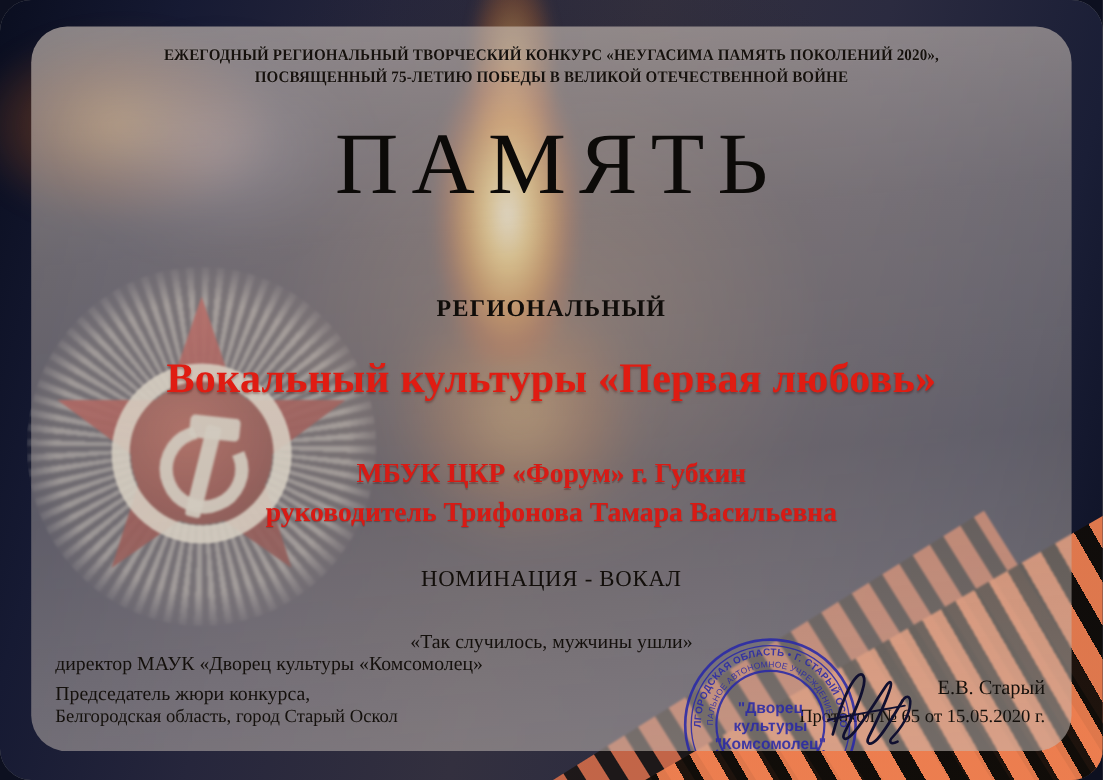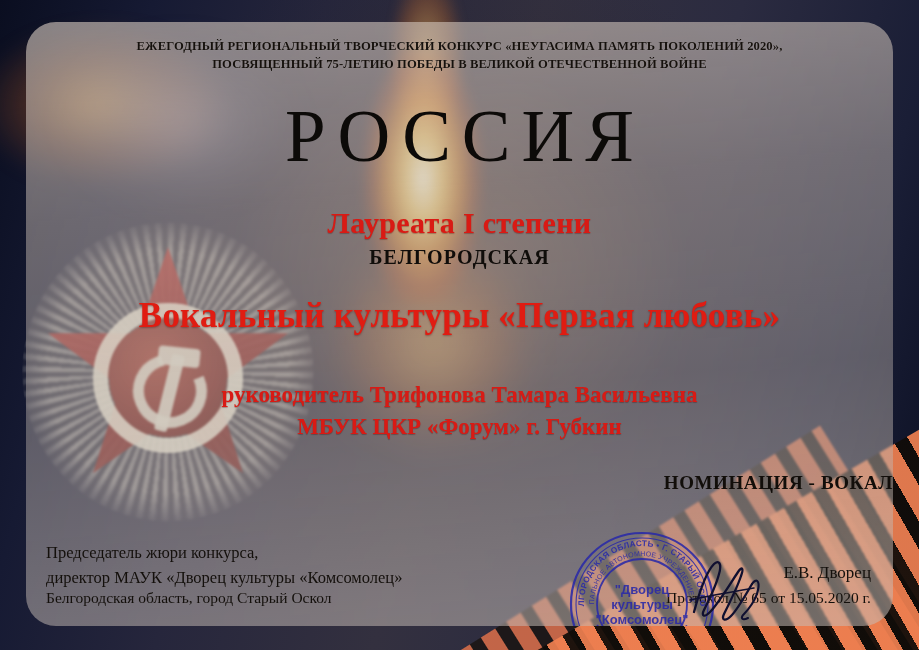--- a/index.html
+++ b/index.html
@@ -8,20 +8,21 @@
     font-family:"Liberation Serif", serif;
     background:#0d1020;
   }
 
   
   #certificate {
     position:relative;
     width:919px; height:650px;
     overflow:hidden;
     background:#737373;
+    border-radius:26px;
   }
   .bg-layer { position:absolute; inset:0; }
 
   
   .bg-night {
     background:
       radial-gradient(ellipse 55% 70% at 50% 42%, rgba(120,90,70,.55) 0%, rgba(40,35,45,.25) 45%, rgba(10,12,28,0) 72%),
       linear-gradient(105deg, #0a0e20 0%, #161a33 14%, #26263c 30%, #33303f 50%, #2b2b40 68%, #1a1e36 86%, #0b0f22 100%);
   }
   
@@ -206,22 +207,22 @@
     position:absolute; left:0; right:0; top:357px;
     text-align:center;
     font-size:23px; font-weight:bold;
     color:#d91a14;
     line-height:1.38;
     text-shadow:0 1px 1px rgba(60,0,0,.3);
   }
 
   .nomination {
     position:absolute; left:0; right:0; top:450px;
-    text-align:right;
-    font-size:19px; font-weight:bold;
+    text-align:center;
+    font-size:19px; font-weight:normal;
     color:#120e0a;
     letter-spacing:.6px;
   }
   .agecat {
     position:absolute; left:0; right:0; top:472px;
     text-align:center;
     font-size:25px; font-weight:bold;
     color:#d91a14;
     text-shadow:0 1px 1px rgba(60,0,0,.3);
   }
@@ -301,39 +302,39 @@
   <div class="ribbon2"></div>
 
   <div class="panel">
     <div class="panel-inner">
 
       <div class="header">
         <div>ЕЖЕГОДНЫЙ РЕГИОНАЛЬНЫЙ ТВОРЧЕСКИЙ КОНКУРС «НЕУГАСИМА ПАМЯТЬ ПОКОЛЕНИЙ 2020»,</div>
         <div>ПОСВЯЩЕННЫЙ 75-ЛЕТИЮ ПОБЕДЫ В ВЕЛИКОЙ ОТЕЧЕСТВЕННОЙ ВОЙНЕ</div>
       </div>
 
-      <div class="title">РОССИЯ</div>
-
-      <div class="laureate">Лауреата I степени</div>
-      <div class="awarded">БЕЛГОРОДСКАЯ</div>
+      <div class="title">ПАМЯТЬ</div>
+
+      <div class="awarded">РЕГИОНАЛЬНЫЙ</div>
 
       <div class="recipient">Вокальный культуры «Первая любовь»</div>
 
       <div class="org">
+        <div>МБУК ЦКР «Форум» г. Губкин</div>
         <div>руководитель Трифонова Тамара Васильевна</div>
-        <div>МБУК ЦКР «Форум» г. Губкин</div>
       </div>
 
       <div class="nomination">НОМИНАЦИЯ - ВОКАЛ</div>
+      <div class="song">«Так случилось, мужчины ушли»</div>
 
       <div class="signblock">
+        <div>директор МАУК «Дворец культуры «Комсомолец»</div>
         <div>Председатель жюри конкурса,</div>
-        <div>директор МАУК «Дворец культуры «Комсомолец»</div>
-      </div>
-      <div class="signer">Е.В. Дворец</div>
+      </div>
+      <div class="signer">Е.В. Старый</div>
 
       <div class="footer-left">Белгородская область, город Старый Оскол</div>
       <div class="footer-right">Протокол № 65 от 15.05.2020 г.</div>
 
       <div class="stamp">
         <svg viewBox="0 0 148 148">
           <defs>
             <path id="arcTop" d="M 16,74 A 58,58 0 0 1 132,74"></path>
             <path id="arcBot" d="M 22,74 A 52,52 0 0 0 126,74"></path>
             <path id="arcIn" d="M 26,74 A 48,48 0 0 1 122,74"></path>

